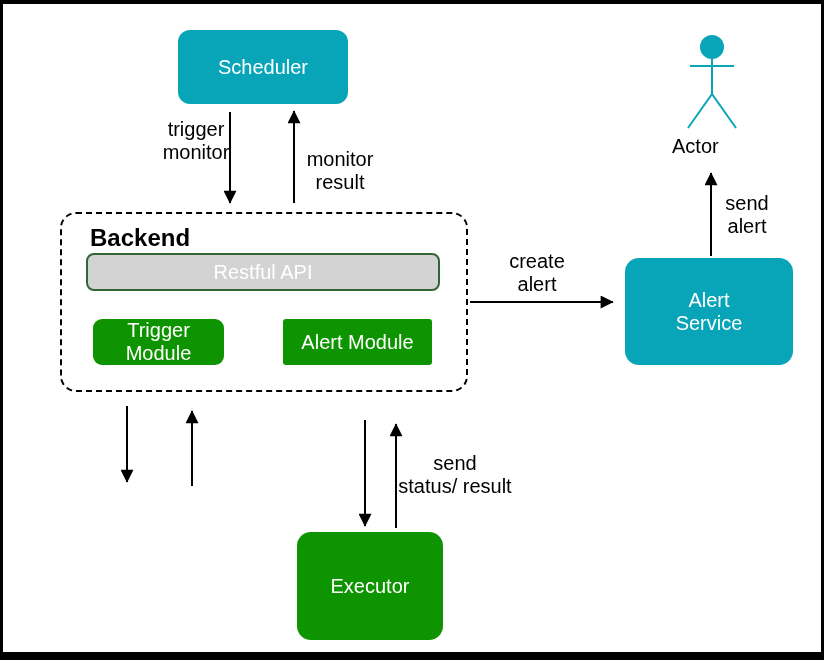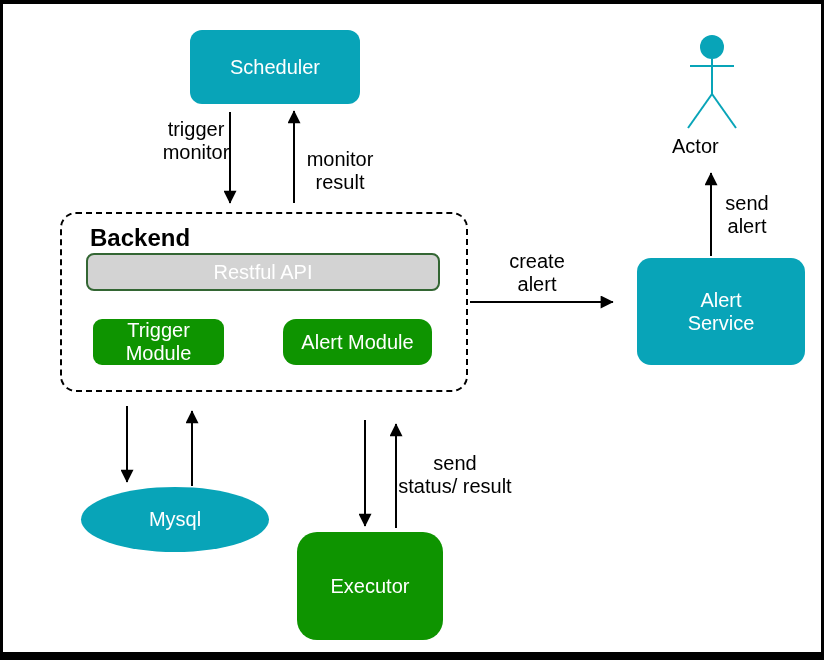--- a/index.html
+++ b/index.html
@@ -10,33 +10,33 @@
   body{background:#fff;font-family:"Liberation Sans",sans-serif;}
   .canvas{position:relative;width:824px;height:660px;background:var(--background);overflow:hidden;}
   .frame{position:absolute;background:var(--frame);}
   .frame-top{left:0;top:0;width:824px;height:4px;}
   .frame-bottom{left:0;top:652px;width:824px;height:8px;}
   .frame-left{left:0;top:0;width:3px;height:660px;}
   .frame-right{left:821px;top:0;width:3px;height:660px;}
 
   .node{position:absolute;display:flex;align-items:center;justify-content:center;
         color:var(--node-text);font-size:20px;text-align:center;white-space:pre-line;line-height:23px;}
-  .teal-node{background:var(--teal);margin-left:12px;}
+  .teal-node{background:var(--teal);}
   .green-node{background:var(--green);}
 
   .scheduler{left:178px;top:30px;width:170px;height:74px;border-radius:12px;}
   .backend-box{position:absolute;left:60px;top:212px;width:408px;height:180px;
                border:2px dashed #000;border-radius:16px;}
   .backend-label{position:absolute;left:28px;top:10px;color:var(--label);font-size:24px;font-weight:bold;}
   .restful-api{left:86px;top:253px;width:354px;height:38px;background:var(--api-fill);
                border:2px solid var(--api-border);border-radius:8px;}
   .trigger-module{left:93px;top:319px;width:131px;height:46px;border-radius:9px;}
-  .alert-module{left:283px;top:319px;width:149px;height:46px;border-radius:13px;}
+  .alert-module{left:283px;top:319px;width:149px;height:46px;border-radius:3px;}
   .mysql{left:69px;top:487px;width:188px;height:65px;border-radius:50%;}
-  .executor{left:297px;top:532px;width:146px;height:108px;border-radius:20px;}
+  .executor{left:297px;top:532px;width:146px;height:108px;border-radius:14px;}
   .alert-service{left:625px;top:258px;width:168px;height:107px;border-radius:14px;}
 
   .edge-label{position:absolute;color:var(--label);font-size:20px;line-height:23px;
               text-align:center;white-space:pre-line;}
   .lbl-trigger-monitor{left:136px;top:118px;width:120px;}
   .lbl-monitor-result{left:280px;top:148px;width:120px;}
   .lbl-create-alert{left:477px;top:250px;width:120px;}
   .lbl-send-alert{left:687px;top:192px;width:120px;}
   .lbl-submit-spark-job{left:250px;top:452px;width:140px;}
   .lbl-send-status-result{left:385px;top:452px;width:140px;}
@@ -90,23 +90,20 @@
   </div>
 
   <div class="node green-node trigger-module">
     <span>Trigger Module</span>
   </div>
 
   <div class="node green-node alert-module">
     <span>Alert Module</span>
   </div>
 
-  <div class="node teal-node mysql">
-    <span>Mysql</span>
-  </div>
 
   <div class="node green-node executor">
     <span>Executor</span>
   </div>
 
   <div class="node teal-node alert-service">
     <span>Alert
 Service</span>
   </div>
 

